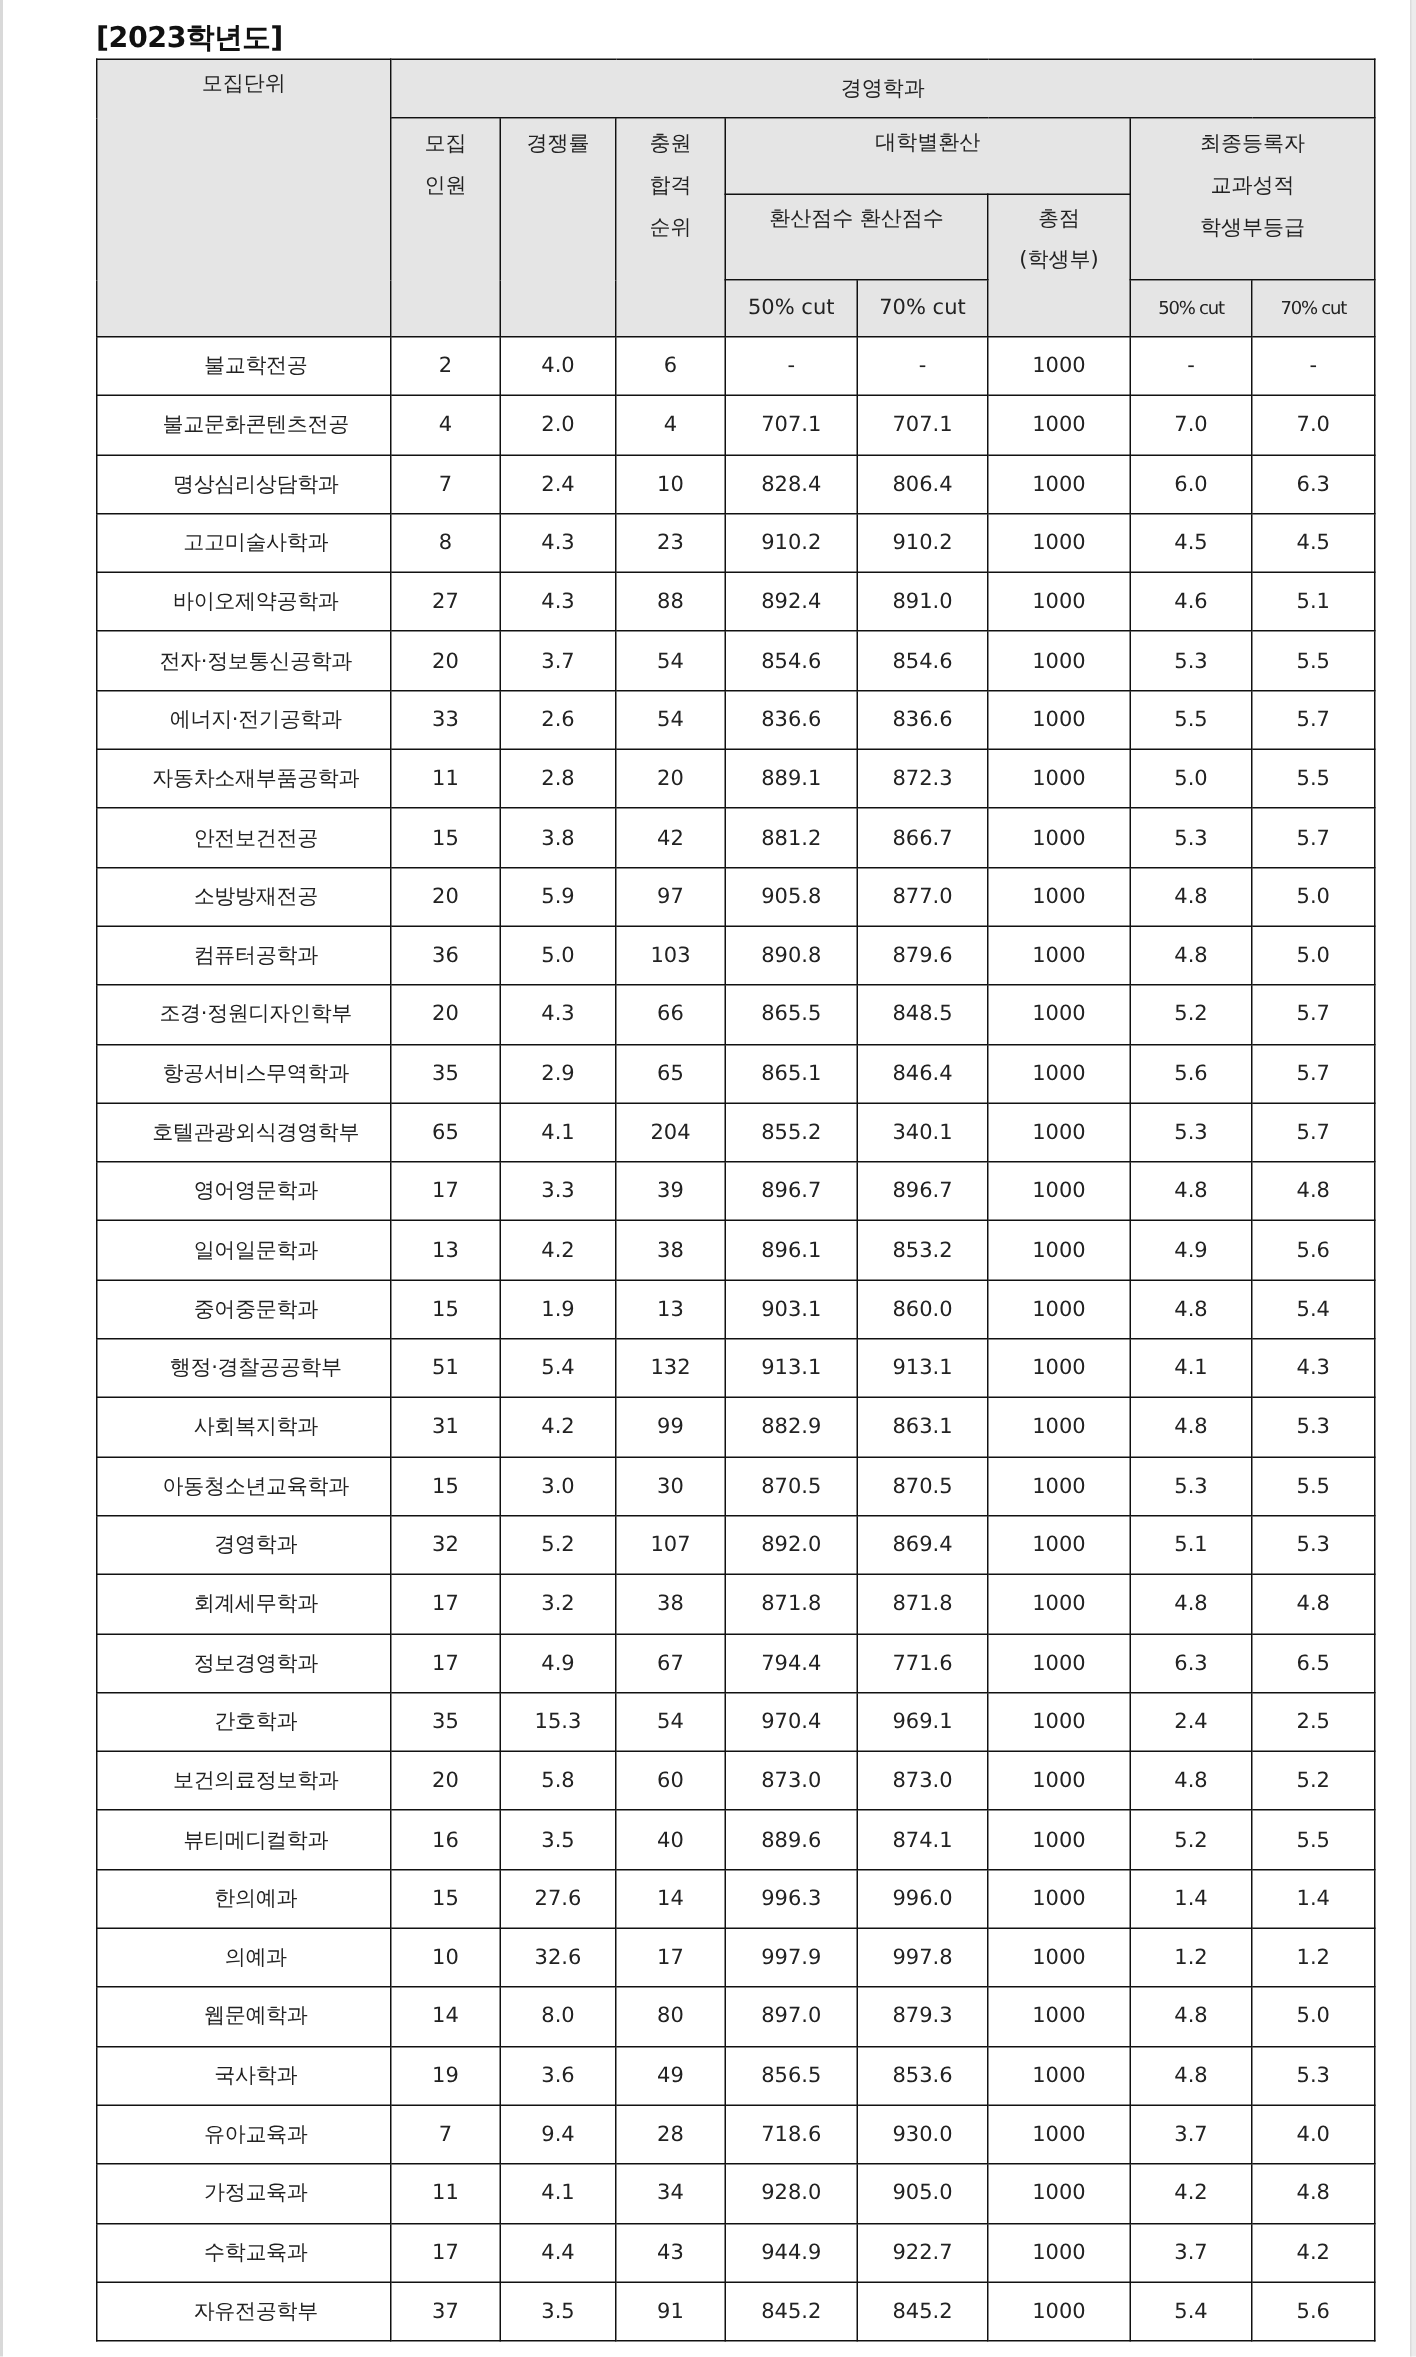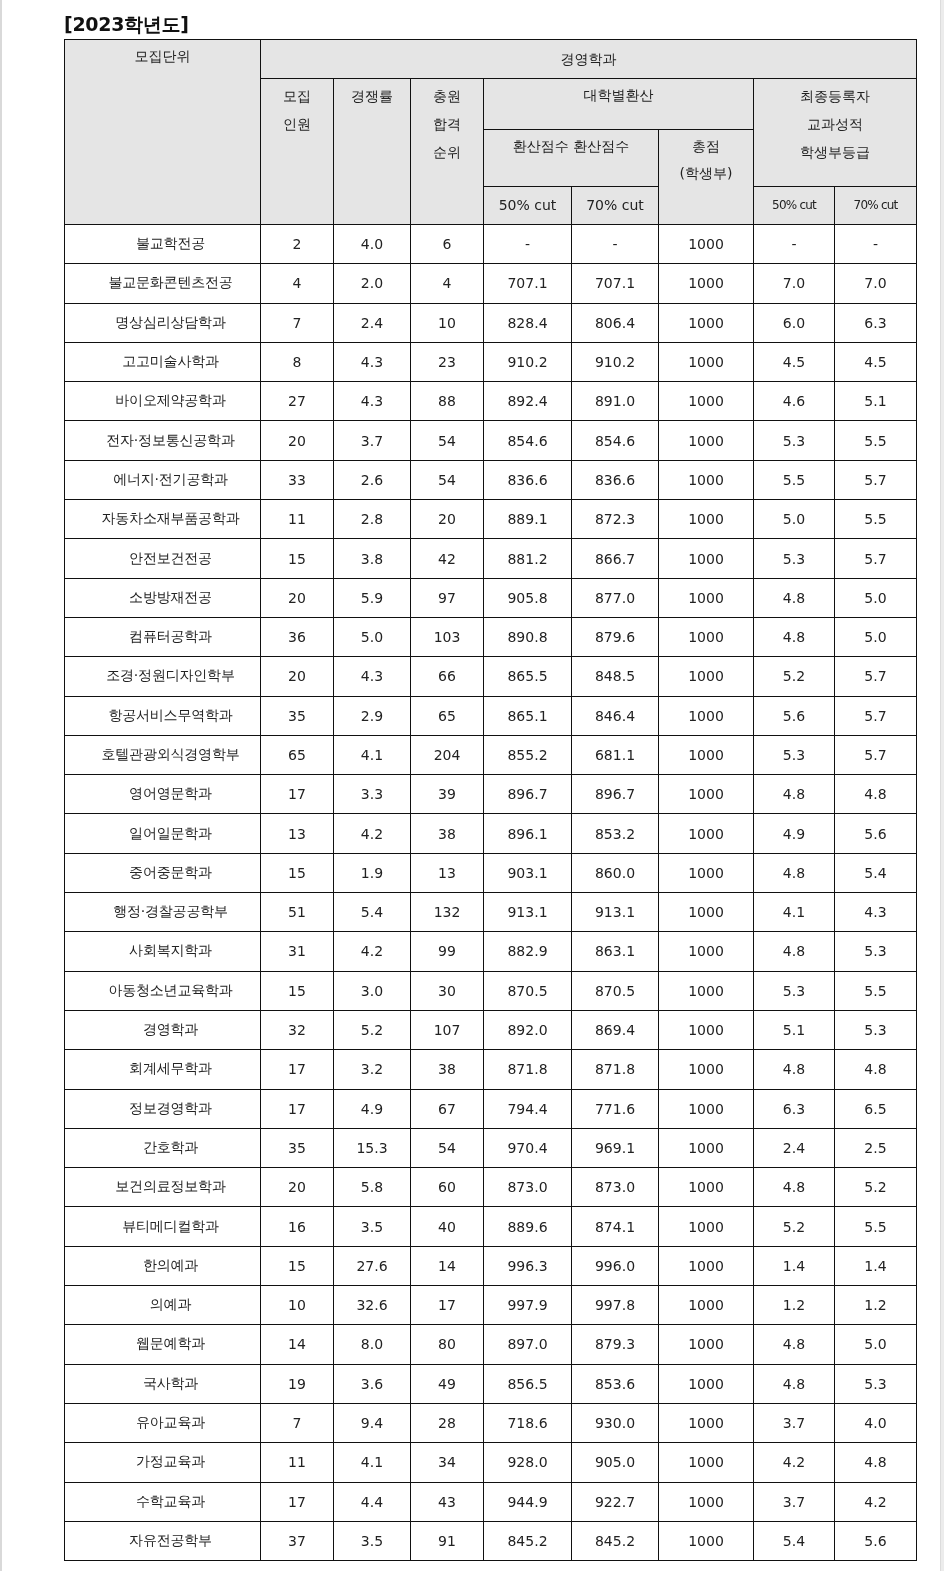--- a/index.html
+++ b/index.html
@@ -232,21 +232,21 @@
         <td>1000</td>
         <td>5.6</td>
         <td>5.7</td>
       </tr>
       <tr>
         <td class="name">호텔관광외식경영학부</td>
         <td>65</td>
         <td>4.1</td>
         <td>204</td>
         <td>855.2</td>
-        <td>681.1</td>
+        <td>340.1</td>
         <td>1000</td>
         <td>5.3</td>
         <td>5.7</td>
       </tr>
       <tr>
         <td class="name">영어영문학과</td>
         <td>17</td>
         <td>3.3</td>
         <td>39</td>
         <td>896.7</td>

